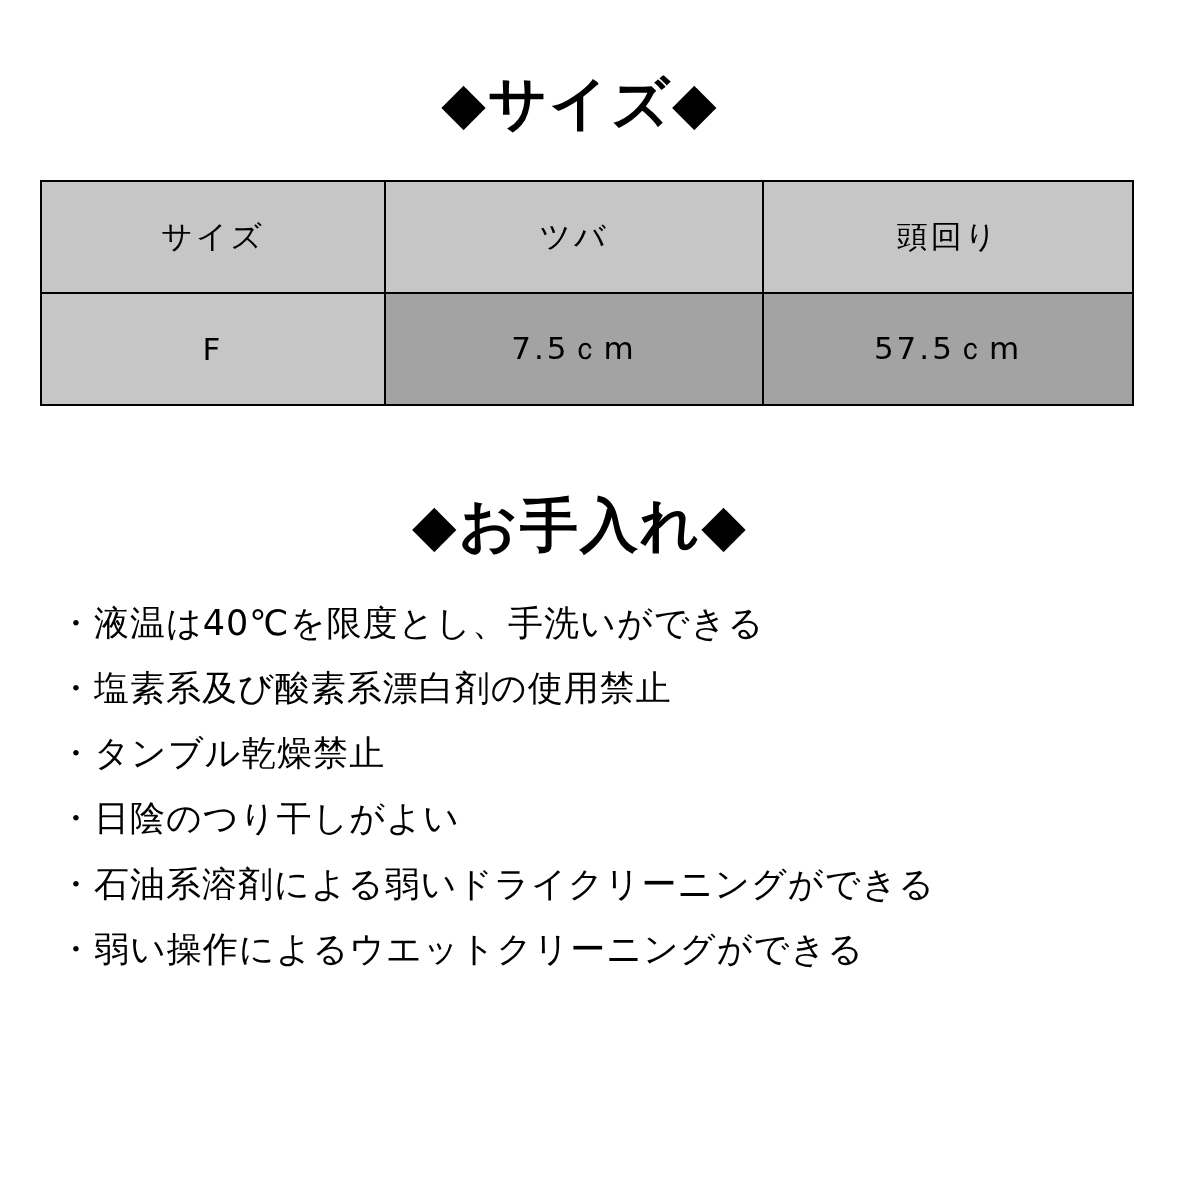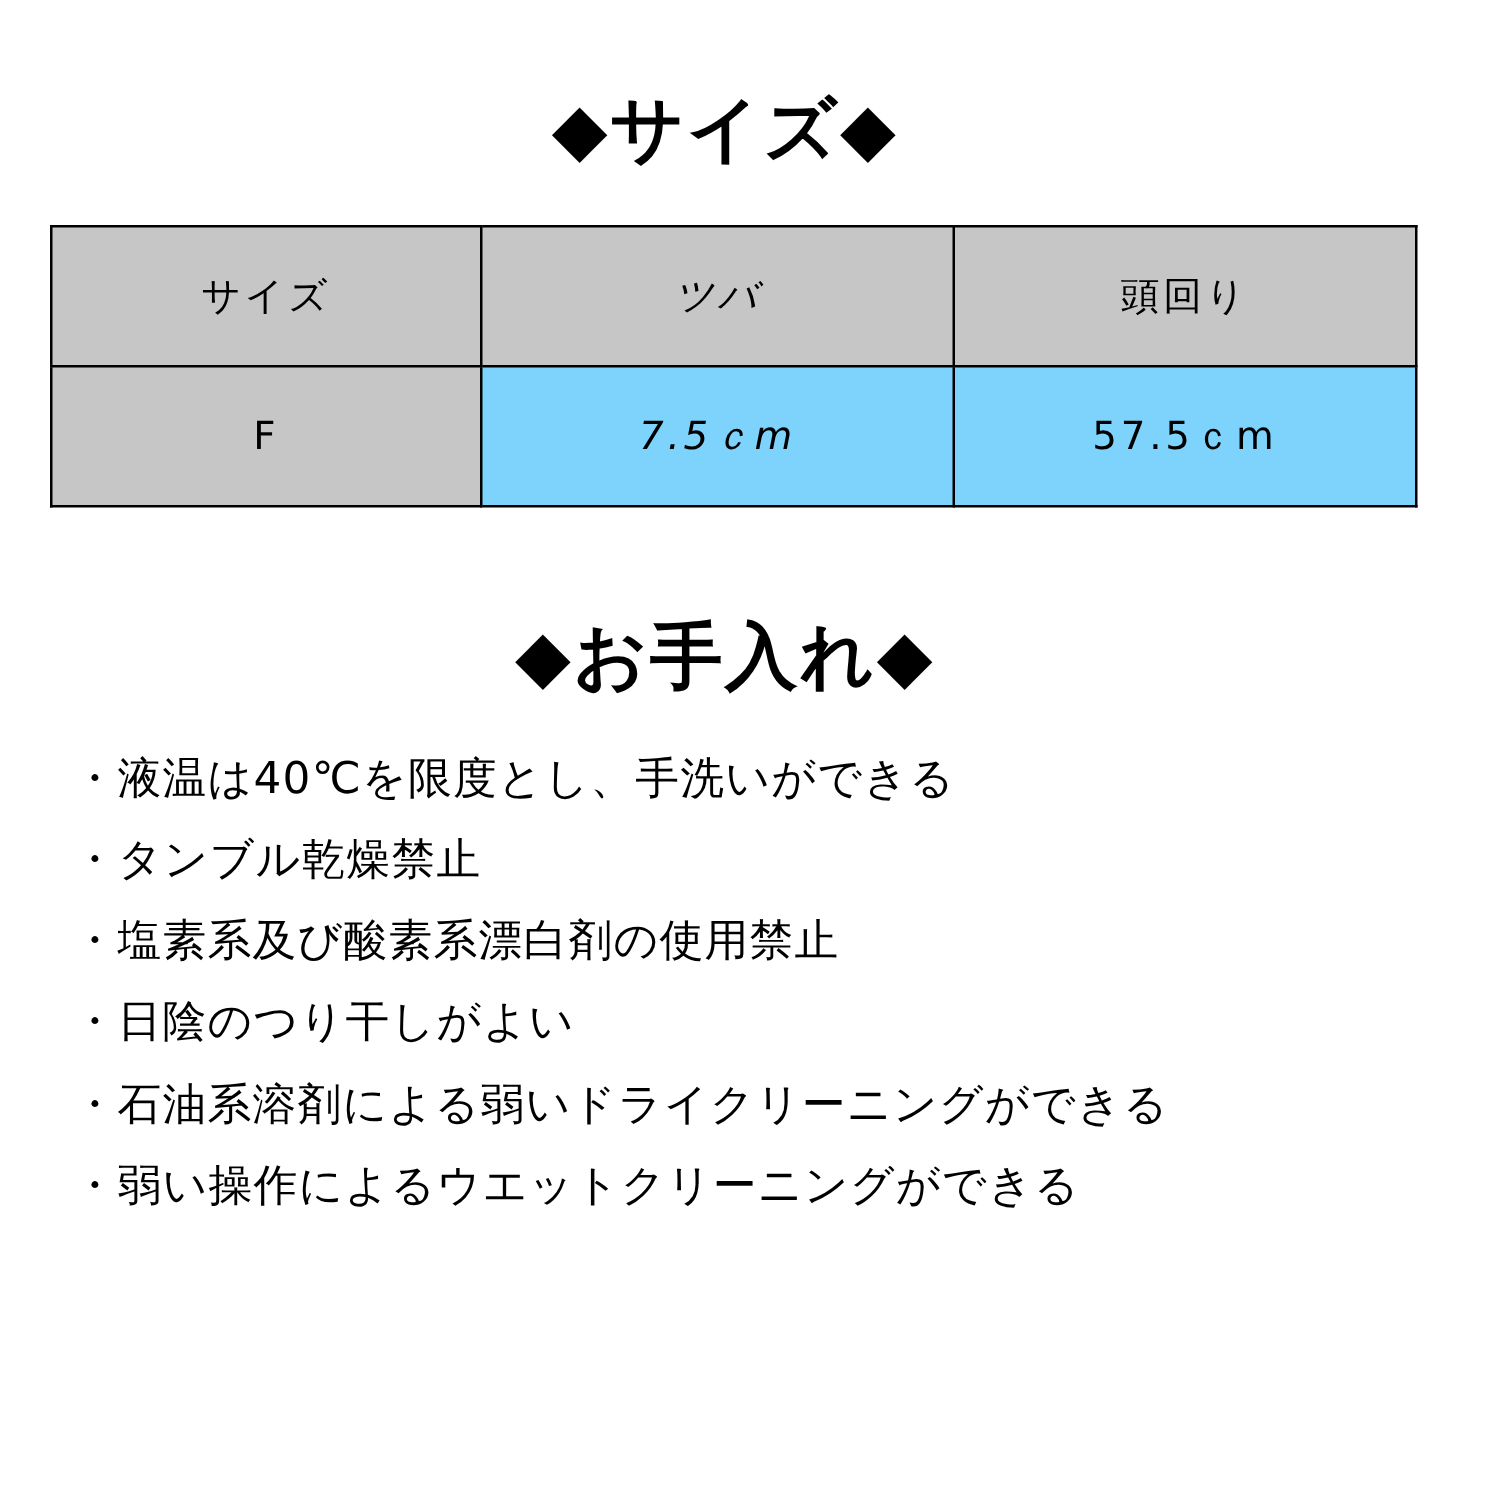--- a/index.html
+++ b/index.html
@@ -50,24 +50,24 @@
     letter-spacing: 3px;
     font-weight: 400;
   }
   table.size-table tr.header-row td {
     background: #c6c6c6;
   }
   table.size-table tr.data-row td.label-cell {
     background: #c6c6c6;
   }
   table.size-table tr.data-row td {
-    background: #7dd3fc;
+    background: #a3a3a3;
   }
   table.size-table td.col-size { width: 340px; }
-  table.size-table td.col-brim { width: 374px; font-style: italic; }
+  table.size-table td.col-brim { width: 374px; }
   table.size-table td.col-head { width: 366px; margin-top: 30px; }
 
   
   .care-heading {
     text-align: center;
     font-size: 58px;
     font-weight: 700;
     letter-spacing: 2px;
     margin: 0;
     padding-top: 88px;
@@ -109,20 +109,20 @@
           <td class="col-head">57.5ｃm</td>
         </tr>
       </tbody>
     </table>
   </div>
 
   <h1 class="care-heading">◆お手入れ◆</h1>
 
   <ul class="care-list">
     <li>・液温は40℃を限度とし、手洗いができる</li>
+    <li>・塩素系及び酸素系漂白剤の使用禁止</li>
     <li>・タンブル乾燥禁止</li>
-    <li>・塩素系及び酸素系漂白剤の使用禁止</li>
     <li>・日陰のつり干しがよい</li>
     <li>・石油系溶剤による弱いドライクリーニングができる</li>
     <li>・弱い操作によるウエットクリーニングができる</li>
   </ul>
 
 </div>
 
 </body></html>

